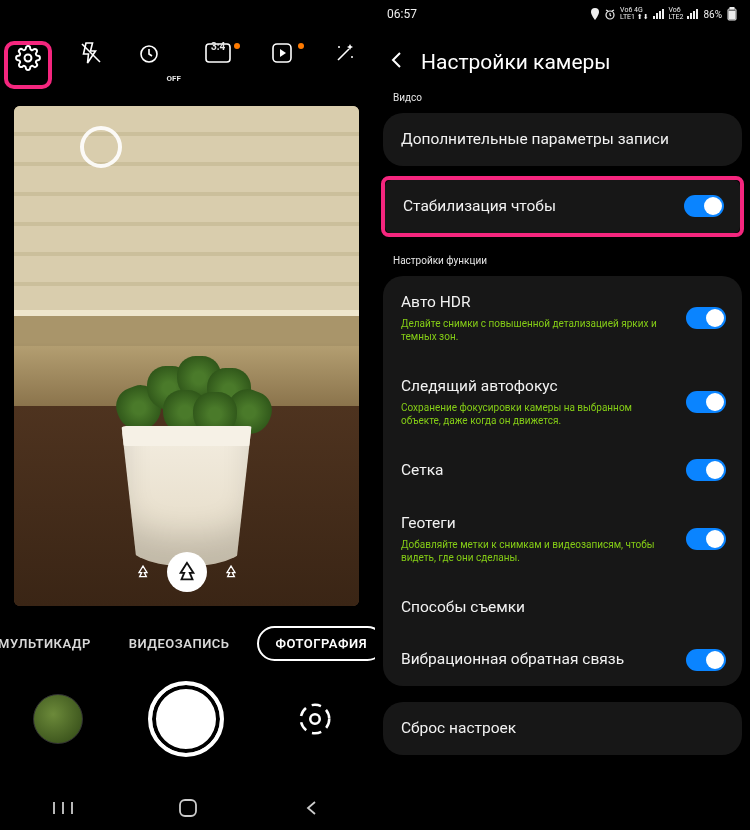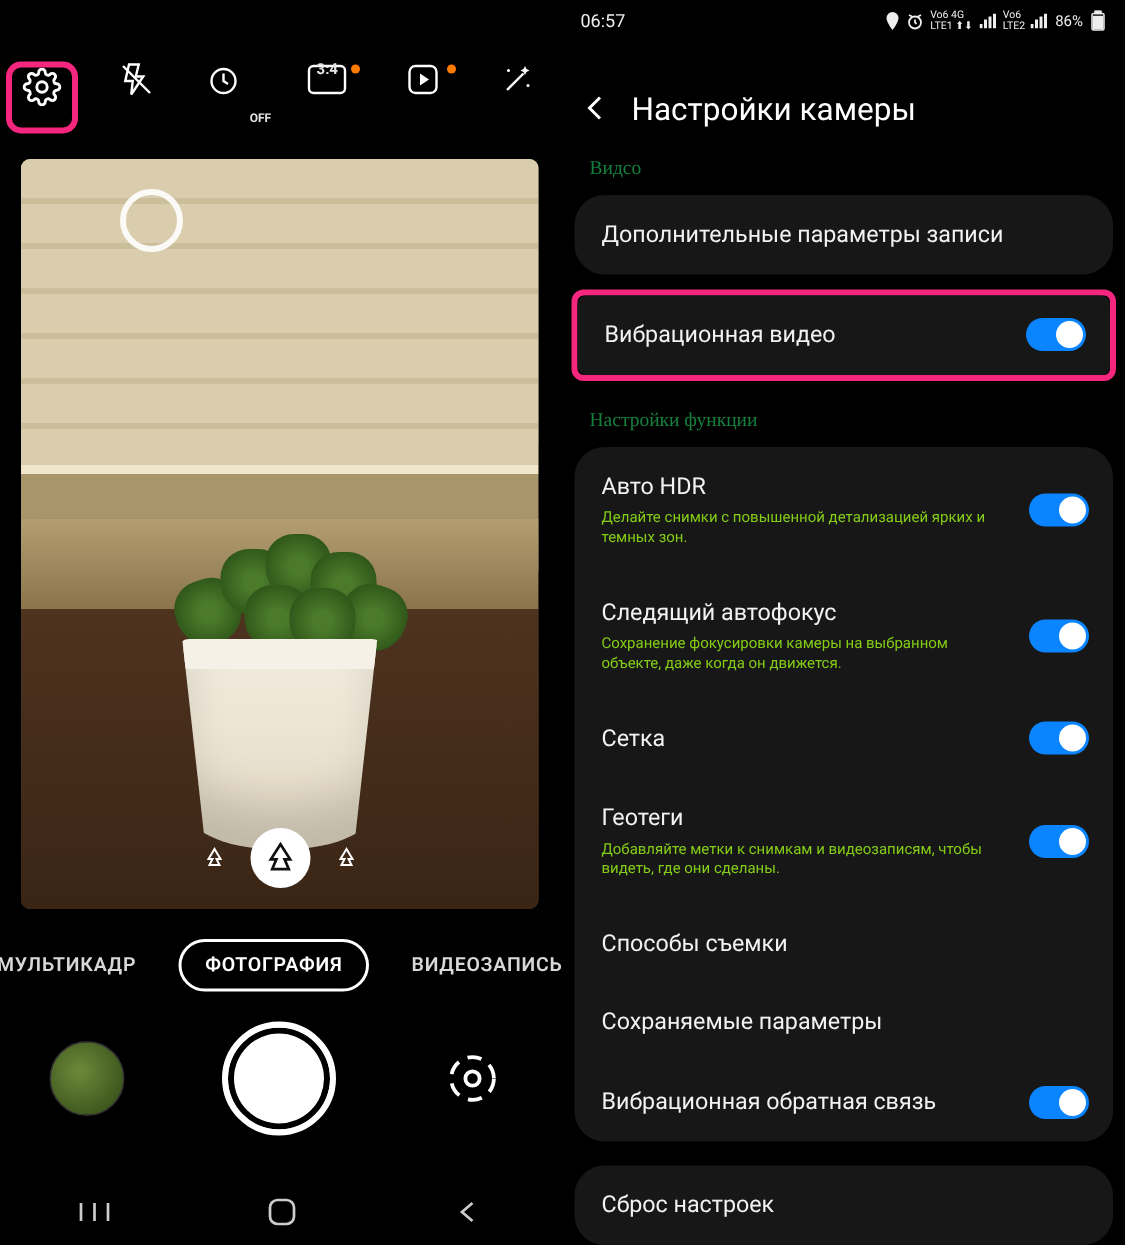--- a/index.html
+++ b/index.html
@@ -119,30 +119,30 @@
 
   .navbar {
     position:absolute; bottom:0; left:0; right:0; height:44px;
     display:flex; align-items:center; justify-content:space-around;
     color:#ddd;
   }
 
   
   .statusbar {
     height:28px; display:flex; align-items:center; justify-content:space-between;
-    padding:0 12px; font-size:12px; color:#eee; margin-bottom:20px;
+    padding:0 12px; font-size:12px; color:#eee; margin-bottom:8px;
   }
   .statusbar-right { display:flex; align-items:center; gap:4px; font-size:10px;}
   .statusbar-right svg { display:block; }
 
   .settings-header {
     display:flex; align-items:flex-start; gap:14px; padding:14px 12px 18px 12px;
     font-size:21px; font-weight:400;
   }
-  .section-label { color:#15803d; font-size:13px; padding:6px 18px 10px 18px;font-family:Liberation Serif, serif; }
+  .section-label { color:#e5e5e5; font-size:10px; padding:6px 18px 10px 18px; }
 
   .card {
     background:#171717; border-radius:20px; margin:0 8px 16px 8px; overflow:hidden;
   }
   .row {
     padding:16px 18px; position:relative;
   }
   .row + .row { border-top: none; }
   .row-title { font-size:15.5px; color:#f2f2f2; line-height:1.35; }
   .row-sub   { font-size:10px; color:#84cc16; line-height:1.35; margin-top:4px; padding-right:64px;}
@@ -241,22 +241,22 @@
       <div class="z">
         <svg width="16" height="16" viewBox="0 0 24 24" fill="none" stroke="#fff" stroke-width="2">
             <path d="M12 3 6 13h4l-3 6h10l-3-6h4z"></path>
           </svg>
       </div>
     </div>
   </div>
 
   <div class="mode-row">
     <div class="mode">МУЛЬТИКАДР</div>
+    <div class="mode">ВИДЕОЗАПИСЬ</div>
     <div class="mode active">ФОТОГРАФИЯ</div>
-    <div class="mode">ВИДЕОЗАПИСЬ</div>
   </div>
 
   <div class="shutter-row">
     <div class="thumb"></div>
     <div class="shutter"></div>
     <div class="switch-cam">
       <svg width="38" height="38" viewBox="0 0 24 24" fill="none" stroke="#fff" stroke-width="1.6">
         <circle cx="12" cy="12" r="9" stroke-dasharray="6 4"></circle>
         <circle cx="12" cy="12" r="3"></circle>
       </svg>
@@ -325,21 +325,21 @@
   <div class="section-label" style="padding-top:0;">Видсо</div>
 
   <div class="card" style="margin-bottom:10px;">
     <div class="row">
       <div class="row-title">Дополнительные параметры записи</div>
     </div>
   </div>
 
   <div class="highlight-pink">
     <div class="row">
-      <div class="row-title">Вибрационная видео</div>
+      <div class="row-title">Стабилизация чтобы</div>
       <div class="toggle"></div>
     </div>
   </div>
 
   <div class="section-label">Настройки функции</div>
 
   <div class="card">
     <div class="row">
       <div class="row-title">Авто HDR</div>
       <div class="row-sub">Делайте снимки с повышенной детализацией ярких и темных зон.</div>
@@ -356,23 +356,20 @@
     </div>
     <div class="row">
       <div class="row-title">Геотеги</div>
       <div class="row-sub">Добавляйте метки к снимкам и видеозаписям, чтобы видеть, где они сделаны.</div>
       <div class="toggle"></div>
     </div>
     <div class="row">
       <div class="row-title">Способы съемки</div>
     </div>
     <div class="row">
-      <div class="row-title">Сохраняемые параметры</div>
-    </div>
-    <div class="row">
       <div class="row-title">Вибрационная обратная связь</div>
       <div class="toggle"></div>
     </div>
   </div>
 
   <div class="card">
     <div class="row">
       <div class="row-title">Сброс настроек</div>
     </div>
 

